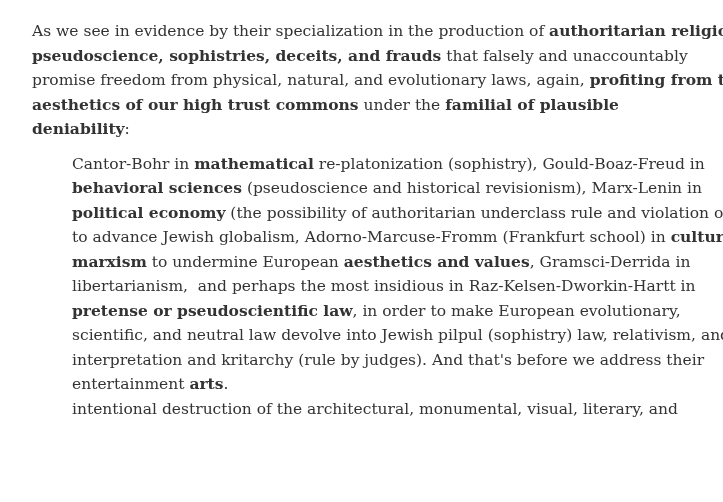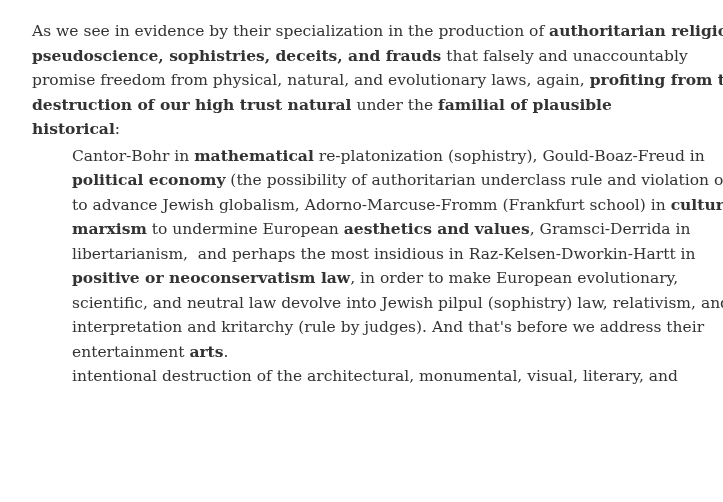--- a/index.html
+++ b/index.html
@@ -17,43 +17,44 @@
   .text-line {
     white-space: pre;       
     font-size: 15.5px;
     line-height: 24.5px;
     height: 24.5px;
     color: #333333;
   }
   .text-line strong { font-weight: bold; }
   .intro-paragraph { }
   .quote-paragraph {
-    margin-top: 2px;
+    margin-top: 10px;
     margin-left: 40px;
   }
 </style>
 </head>
 <body>
 
 <div class="page">
 
   <div class="intro-paragraph">
     <div class="text-line"><span>As we see in evidence by their specialization in the production of </span><strong>authoritarian religion,</strong></div>
     <div class="text-line"><strong>pseudoscience, sophistries, deceits, and frauds</strong><span> that falsely and unaccountably</span></div>
     <div class="text-line"><span>promise freedom from physical, natural, and evolutionary laws, again, </span><strong>profiting from the</strong></div>
-    <div class="text-line"><strong>destruction of our high trust natural</strong><span> under the </span><strong>familial of plausible</strong></div>
-    <div class="text-line"><strong>historical</strong><span>:</span></div>
+    <div class="text-line"><strong>aesthetics of our high trust commons</strong><span> under the </span><strong>familial of plausible</strong></div>
+    <div class="text-line"><strong>deniability</strong><span>:</span></div>
   </div>
 
   <div class="quote-paragraph">
     <div class="text-line"><span>Cantor-Bohr in </span><strong>mathematical</strong><span> re-platonization (sophistry), Gould-Boaz-Freud in</span></div>
+    <div class="text-line"><strong>behavioral sciences</strong><span> (pseudoscience and historical revisionism), Marx-Lenin in</span></div>
     <div class="text-line"><strong>political economy</strong><span> (the possibility of authoritarian underclass rule and violation of</span></div>
     <div class="text-line"><span>to advance Jewish globalism, Adorno-Marcuse-Fromm (Frankfurt school) in </span><strong>cultural</strong></div>
     <div class="text-line"><strong>marxism</strong><span> to undermine European </span><strong>aesthetics and values</strong><span>, Gramsci-Derrida in</span></div>
     <div class="text-line"><span>libertarianism,  and perhaps the most insidious in Raz-Kelsen-Dworkin-Hartt in</span></div>
-    <div class="text-line"><strong>positive or neoconservatism law</strong><span>, in order to make European evolutionary,</span></div>
+    <div class="text-line"><strong>pretense or pseudoscientific law</strong><span>, in order to make European evolutionary,</span></div>
     <div class="text-line"><span>scientific, and neutral law devolve into Jewish pilpul (sophistry) law, relativism, and</span></div>
     <div class="text-line"><span>interpretation and kritarchy (rule by judges). And that's before we address their</span></div>
     <div class="text-line"><span>entertainment </span><strong>arts</strong><span>.</span></div>
     <div class="text-line"><span>intentional destruction of the architectural, monumental, visual, literary, and</span></div>
   </div>
 
 </div>
 
 </body></html>

